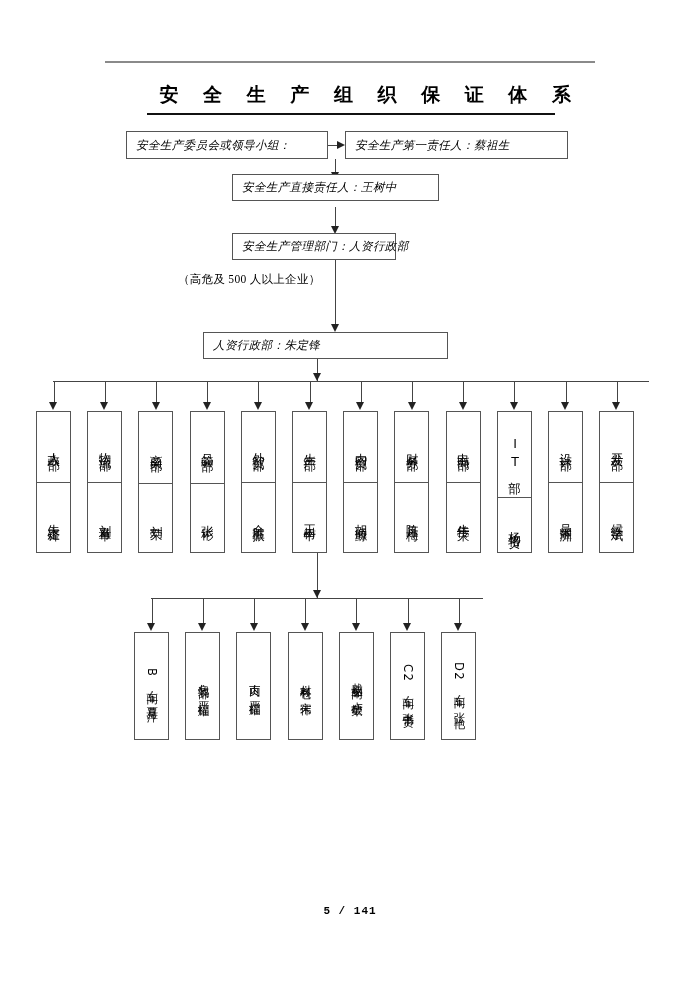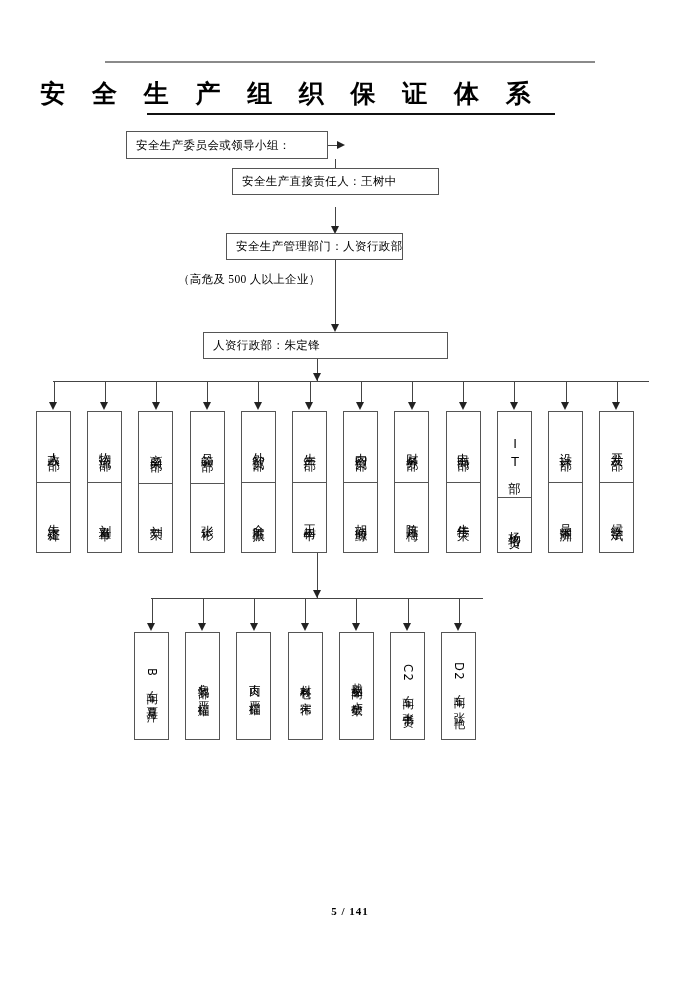--- a/index.html
+++ b/index.html
@@ -14,22 +14,22 @@
   }
   #page{position:absolute;left:0;top:0;width:700px;height:990px;}
 
   
   .top-rule{
     position:absolute;left:105px;top:61px;width:490px;height:0;
     border-top:2px solid #8a8a8a;
   }
   .doc-title{
     position:absolute;left:0;top:80px;width:580px;
-    text-align:center;
-    font-size:25px;
+    text-align:right;
+    font-size:19px;
     font-weight:bold;
     letter-spacing:9px;
     line-height:28px;
     white-space:nowrap;
     font-family:"DejaVu Serif","Liberation Serif",serif;
   }
   .title-rule{
     position:absolute;left:147px;top:113px;width:408px;height:0;
     border-top:2px solid #111;
   }
@@ -40,20 +40,21 @@
     border:1px solid #555;
     background:#fff;
     box-sizing:border-box;
   }
   .hbox{
     display:flex;align-items:center;
     padding-left:9px;
     font-size:11.5px;
     letter-spacing:.4px;
     white-space:nowrap;
+    font-style:italic;
   }
 
   
   .vbox{
     position:absolute;
     border:1px solid #555;
     background:#fff;
     box-sizing:border-box;
     display:flex;
     flex-direction:column;
@@ -108,51 +109,54 @@
     font-size:11.5px;
     white-space:nowrap;
     letter-spacing:.3px;
   }
   .footer{
     position:absolute;left:0;top:905px;width:700px;
     text-align:center;
     font-size:11px;
     font-weight:bold;
     letter-spacing:1px;
-    font-family:Liberation Serif, serif;
+    font-family:Liberation Mono, monospace;
   }
 </style>
 </head>
 <body>
 
 <div id="page">
 
   <div class="top-rule"></div>
   <div class="doc-title">安 全 生 产 组 织 保 证 体 系</div>
   <div class="title-rule"></div>
 
   <div class="box hbox" style="left:126px;top:131px;width:202px;height:28px;">
     <span>安全生产委员会或领导小组：</span>
   </div>
 
   <div class="hline" style="left:328px;top:145px;width:9px;"></div>
   <div class="arrow-right" style="left:337px;top:140.5px;"></div>
 
+  <div class="box hbox" style="left:345px;top:131px;width:223px;height:28px;">
+    <span>安全生产第一责任人：蔡祖生</span>
+  </div>
 
   <div class="vline" style="left:335px;top:159px;height:15px;"></div>
   <div class="arrow-down" style="left:330.6px;top:172px;"></div>
 
-  <div class="box hbox" style="left:232px;top:168px;width:207px;height:27px;">
+  <div class="box hbox" style="left:232px;top:174px;width:207px;height:27px;">
     <span>安全生产直接责任人：王树中</span>
   </div>
 
   <div class="vline" style="left:335px;top:207px;height:21px;"></div>
   <div class="arrow-down" style="left:330.6px;top:226px;"></div>
 
-  <div class="box hbox" style="left:226px;top:233px;width:177px;height:27px;">
+  <div class="box hbox" style="left:232px;top:233px;width:164px;height:27px;">
     <span>安全生产管理部门：人资行政部</span>
   </div>
 
   <div class="note" style="left:178px;top:272px;">（高危及 500 人以上企业）</div>
 
   <div class="vline" style="left:335px;top:260px;height:66px;"></div>
   <div class="arrow-down" style="left:330.6px;top:324px;"></div>
 
   <div class="box hbox" style="left:203px;top:332px;width:245px;height:27px;">
     <span>人资行政部：朱定锋</span>

